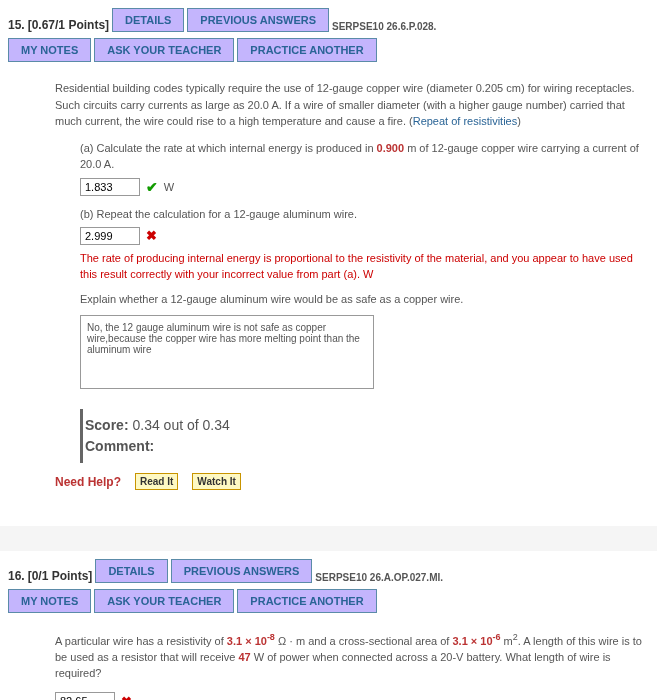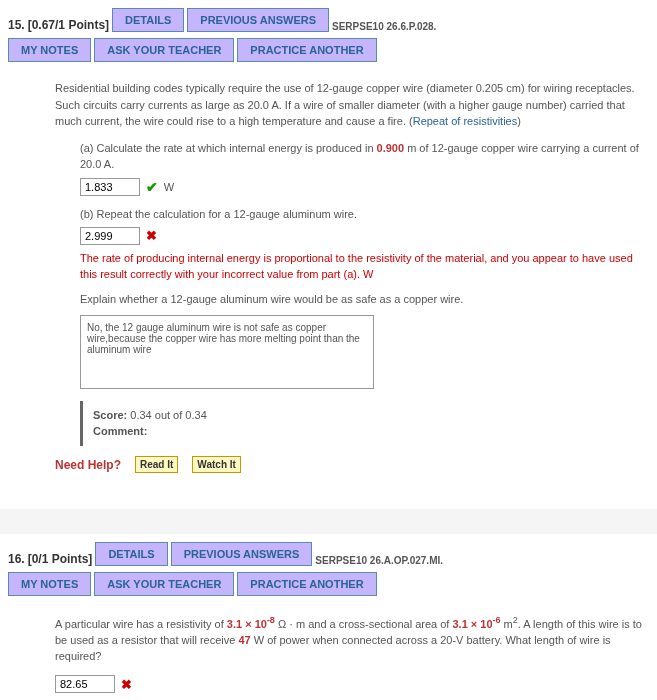--- a/index.html
+++ b/index.html
@@ -15,21 +15,21 @@
 .intro{margin-bottom:10px}
 .link{color:#2a6496}
 .part{margin:8px 0 4px 25px}
 .ans-row{display:flex;align-items:center;gap:6px;margin:4px 0 4px 25px}
 .ans-input{border:1px solid #999;padding:2px 4px;width:50px;font-size:11px;background:#fff}
 .check{color:#119b00;font-weight:bold;font-size:14px}
 .cross{color:#c00;font-weight:bold;font-size:13px}
 .unit{color:#555}
 .err{color:#c00;margin:4px 0 4px 25px;line-height:1.5}
 .textarea{border:1px solid #999;padding:6px;width:280px;height:60px;font-size:10px;color:#555;margin:4px 0 4px 25px;resize:none;font-family:Arial}
-.scorebox{border-left:3px solid #666;padding:6px 10px;margin:3px 0 10px 25px;font-size:11px}
+.scorebox{border-left:3px solid #666;padding:6px 2px;margin:11px 0 10px 25px;font-size:14px}
 .scorebox b{font-weight:bold}
 .help{color:#b33;font-weight:bold;font-size:12px;margin:10px 0 0 0;display:flex;align-items:center;gap:14px}
 .hb{background:#fef9c3;border:1px solid #c89400;padding:2px 4px;font-size:10px;color:#333;font-weight:bold;cursor:pointer}
 .red{color:#b33;font-weight:bold}
 .sep{height:25px;background:#f5f5f5}
 sup{font-size:9px}
 </style>
 </head>
 <body>
 

